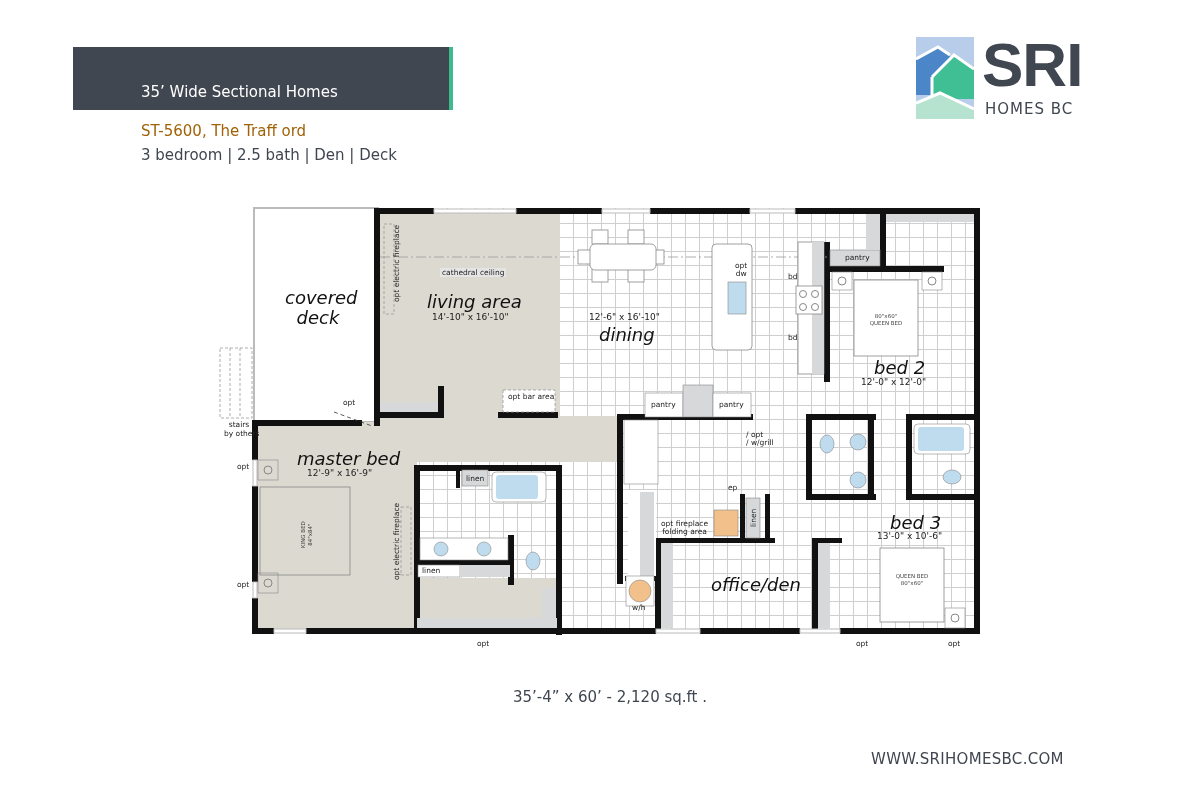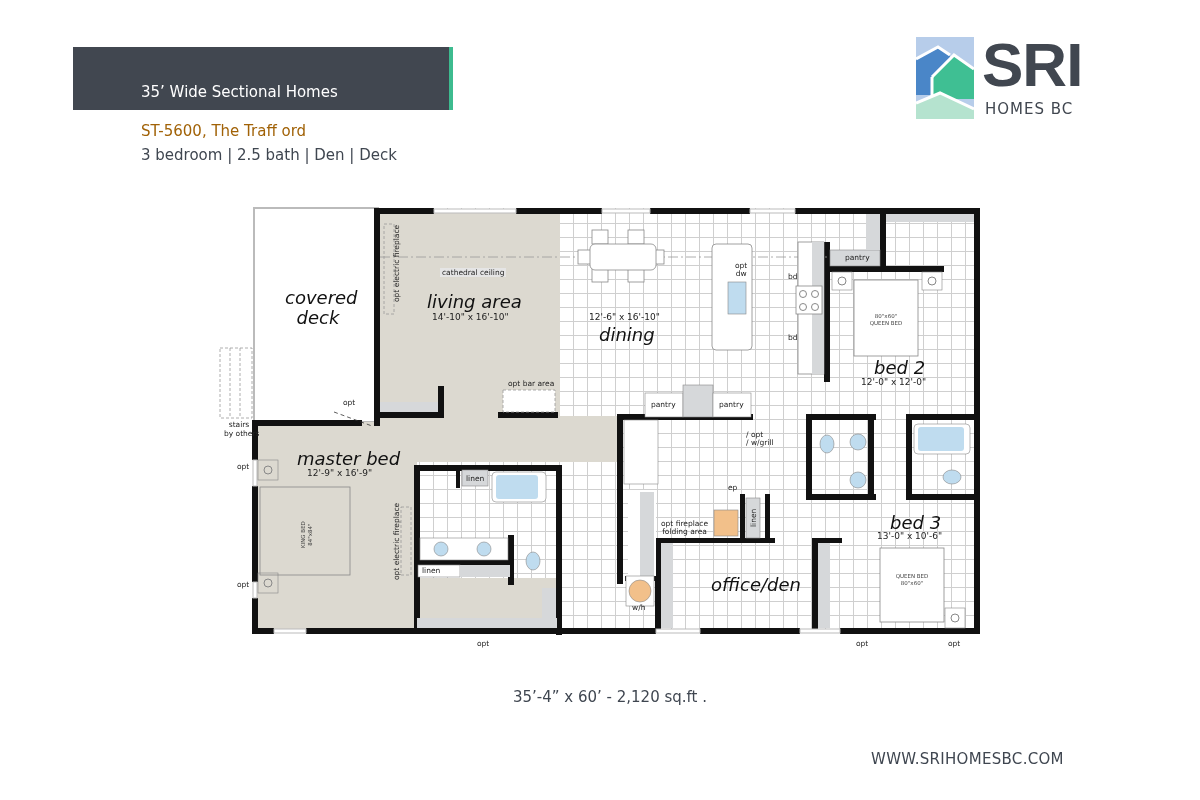--- a/index.html
+++ b/index.html
@@ -249,21 +249,21 @@
   <div class="lbl dim" style="left:307px;top:468px;">12'-9" x 16'-9"</div>
 
   <div class="lbl room" style="left:890px;top:512px;">bed 3</div>
   <div class="lbl dim" style="left:877px;top:531px;">13'-0" x 10'-6"</div>
 
   <div class="lbl room" style="left:711px;top:574px;">office/den</div>
 
   <div class="lbl small" style="left:440px;top:268px;background:#e5e5e5;padding:0 2px;text-align:center;">cathedral ceiling</div>
   <div class="lbl small vert" style="left:392px;top:302px;">opt electric fireplace</div>
   <div class="lbl small vert" style="left:392px;top:580px;">opt electric fireplace</div>
-  <div class="lbl small" style="left:508px;top:379px;">opt bar area</div>
+  <div class="lbl small" style="left:508px;top:392px;">opt bar area</div>
   <div class="lbl small" style="left:343px;top:398px;">opt</div>
   <div class="lbl small" style="left:224px;top:420px;text-align:center;width:30px;line-height:9px;">
     <div>stairs</div>
     <div>by others</div>
   </div>
   <div class="lbl small" style="left:237px;top:462px;">opt</div>
   <div class="lbl small" style="left:237px;top:580px;">opt</div>
   <div class="lbl small" style="left:477px;top:639px;">opt</div>
   <div class="lbl small" style="left:856px;top:639px;">opt</div>
   <div class="lbl small" style="left:948px;top:639px;">opt</div>

